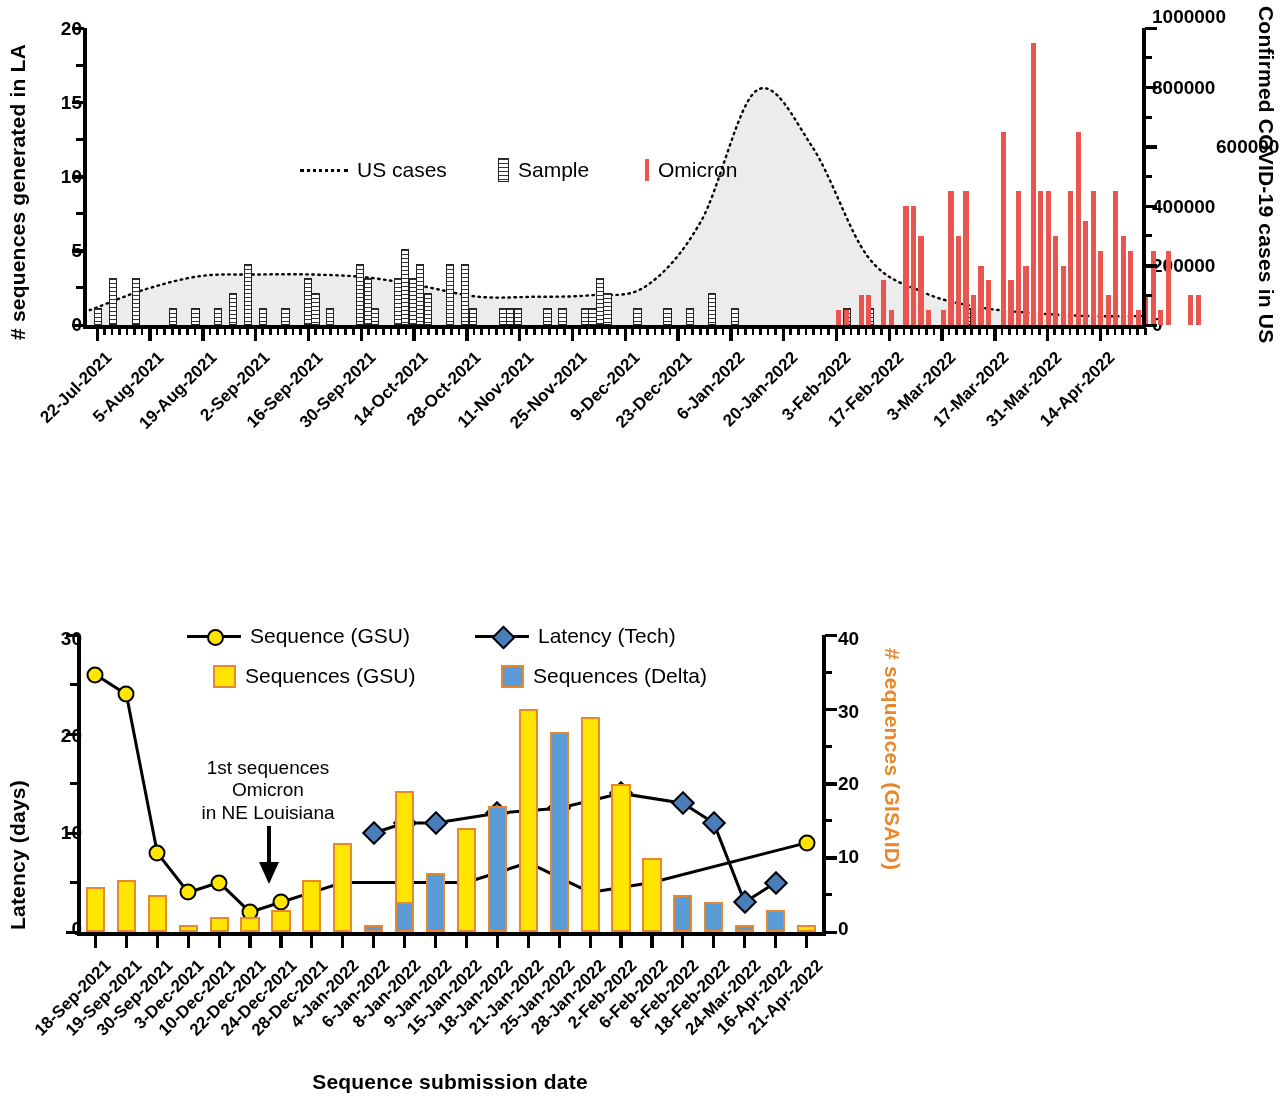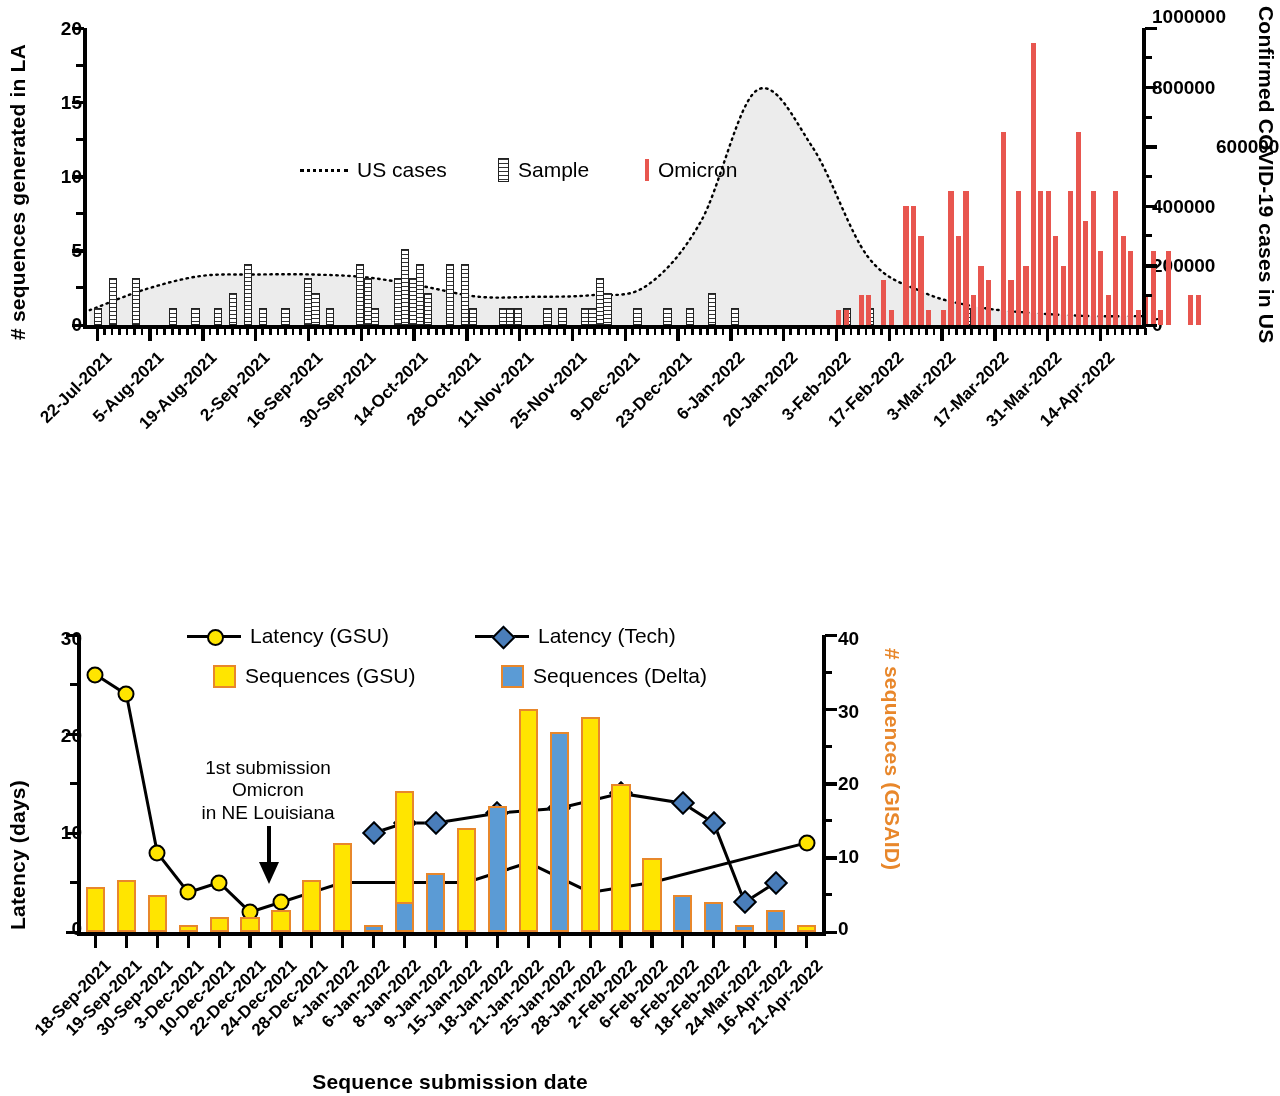--- a/index.html
+++ b/index.html
@@ -503,35 +503,35 @@
         <div class="axisline" style="position: absolute; left: 619.442px; top: 335px; width: 3.2px; height: 13px; background: rgb(0, 0, 0);"></div>
         <div class="axisline" style="position: absolute; left: 650.358px; top: 335px; width: 3.2px; height: 13px; background: rgb(0, 0, 0);"></div>
         <div class="axisline" style="position: absolute; left: 681.275px; top: 335px; width: 3.2px; height: 13px; background: rgb(0, 0, 0);"></div>
         <div class="axisline" style="position: absolute; left: 712.192px; top: 335px; width: 3.2px; height: 13px; background: rgb(0, 0, 0);"></div>
         <div class="axisline" style="position: absolute; left: 743.108px; top: 335px; width: 3.2px; height: 13px; background: rgb(0, 0, 0);"></div>
         <div class="axisline" style="position: absolute; left: 774.025px; top: 335px; width: 3.2px; height: 13px; background: rgb(0, 0, 0);"></div>
         <div class="axisline" style="position: absolute; left: 804.942px; top: 335px; width: 3.2px; height: 13px; background: rgb(0, 0, 0);"></div>
       </div>
 
     <div class="annot" style="left:183px;top:157px;width:170px;">
-      <div>1st submission</div>
+      <div>1st sequences</div>
       <div>Omicron</div>
       <div>in NE Louisiana</div>
     </div>
     <svg width="40" height="62" style="position:absolute;left:249px;top:226px;">
       <line x1="20" y1="0" x2="20" y2="44" stroke="#000" stroke-width="4"></line>
       <polygon points="20,58 10,36 30,36" fill="#000"></polygon>
     </svg>
 
     <div class="legend" style="left:175px;top:24px;width:600px;height:74px;">
       <div class="item" style="left:12px;top:0;">
         <span class="swatch-line">
           <span style="position:absolute;left:20px;top:2px;width:13px;height:13px;border-radius:50%;background:#ffe500;border:2.2px solid #000;"></span>
         </span>
-        <span>Latency (GSU)</span>
+        <span>Sequence (GSU)</span>
       </div>
       <div class="item" style="left:300px;top:0;">
         <span class="swatch-line">
           <span style="position:absolute;left:20px;top:2px;width:13px;height:13px;background:#4a7ebb;border:2.2px solid #000;transform:rotate(45deg);"></span>
         </span>
         <span>Latency (Tech)</span>
       </div>
       <div class="item" style="left:38px;top:40px;">
         <span class="swatch-gsubar"></span>
         <span>Sequences (GSU)</span>

